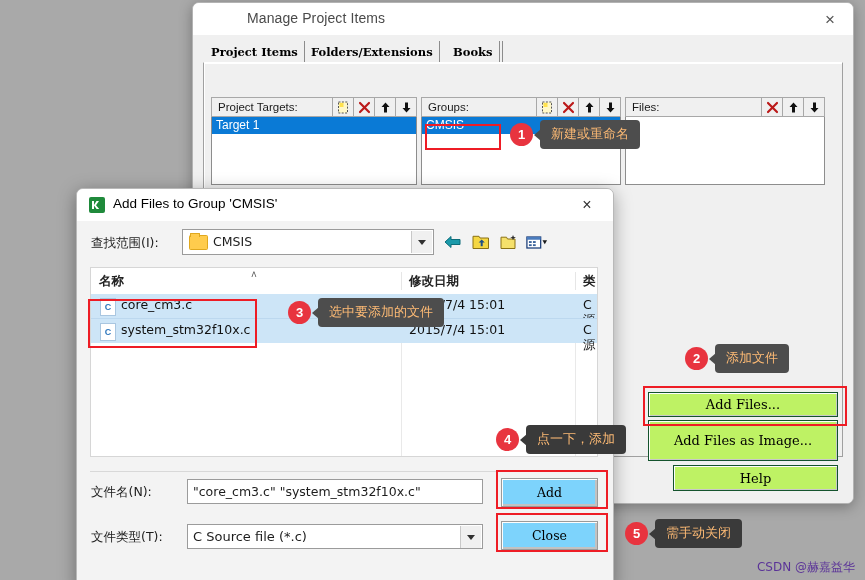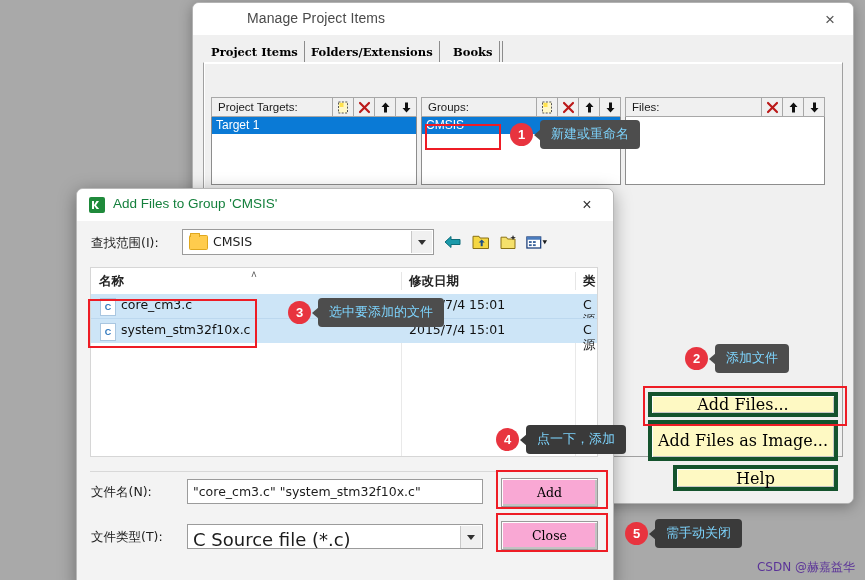--- a/index.html
+++ b/index.html
@@ -83,23 +83,23 @@
     height:17px;line-height:17px;padding-left:4px;font-size:12px;
     color:#000;font-family:"Liberation Sans",sans-serif;
   }
   .lrow.sel{background:#0a7ad6;color:#ffffff;}
   .col-targets{left:18px;width:206px;}
   .col-groups{left:228px;width:200px;}
   .col-files{left:432px;width:200px;}
 
   
   .btn{
-    background:#fef9c3;border:4px solid #14532d;
+    background:#bef264;border:1px solid #14532d;
     font-family:"DejaVu Serif","Liberation Serif",serif;
-    font-size:16px;color:#000;
+    font-size:13px;color:#000;
     display:flex;align-items:center;justify-content:center;
     box-shadow:inset 1px 1px 0 #fdfdfd, inset -1px -1px 0 #c8c8c8;
     box-sizing:border-box;
   }
   .btn-addfiles{position:absolute;left:648px;top:392px;width:190px;height:25px;}
   .btn-addimg{position:absolute;left:648px;top:420px;width:190px;height:41px;}
   .btn-help{position:absolute;left:673px;top:465px;width:165px;height:26px;}
 
   
   .af-window{
@@ -109,21 +109,21 @@
     overflow:hidden;
   }
   .af-titlebar{height:32px;background:#ffffff;position:relative;}
   .af-icon{
     position:absolute;left:12px;top:8px;width:16px;height:16px;
     background:#1f8a3b;border-radius:2px;
     display:flex;align-items:center;justify-content:center;
     color:#fff;font-size:9px;font-weight:bold;font-family:"Liberation Sans",sans-serif;
   }
   .af-title{
-    position:absolute;left:36px;top:7px;font-size:13.5px;color:#15803d;
+    position:absolute;left:36px;top:7px;font-size:13.5px;color:#000000;
     font-family:"Liberation Sans",sans-serif;
   }
   .af-close{
     position:absolute;right:4px;top:0;width:44px;height:32px;
     display:flex;align-items:center;justify-content:center;color:#333;font-size:16px;
   }
   .af-body{position:absolute;left:0;top:32px;right:0;bottom:0;background:#f3f3f3;}
 
   .af-label{
     position:absolute;font-size:12.5px;color:#1c1c1c;
@@ -207,25 +207,25 @@
   .fn-input{
     position:absolute;left:110px;top:258px;width:296px;height:25px;
     background:#fff;border:1px solid #9b9b9b;box-sizing:border-box;
     font-size:12.5px;color:#1c1c1c;padding:4px 0 0 5px;
     font-family:"DejaVu Sans","Liberation Sans",sans-serif;
   }
   .ft-combo{
     position:absolute;left:110px;top:303px;width:296px;height:25px;
     background:#fff;border:1px solid #9b9b9b;box-sizing:border-box;
   }
-  .ft-text{position:absolute;left:5px;top:4px;font-size:18px;color:#1c1c1c;
+  .ft-text{position:absolute;left:5px;top:4px;font-size:13px;color:#1c1c1c;
     font-family:"DejaVu Sans","Liberation Sans",sans-serif;}
 
   .af-btn{
-    position:absolute;background:#f9a8d4;border:1px solid #9a9a9a;
+    position:absolute;background:#7dd3fc;border:1px solid #9a9a9a;
     font-family:"DejaVu Serif","Liberation Serif",serif;font-size:12.5px;color:#000;
     display:flex;align-items:center;justify-content:center;
     box-shadow:inset 1px 1px 0 #fdfdfd, inset -2px -2px 0 #c2c2c2;
     box-sizing:border-box;
   }
   .btn-add{left:424px;top:257px;width:97px;height:29px;}
   .btn-cancel{left:424px;top:300px;width:97px;height:29px;}
 
   
   .hl{position:absolute;border:2px solid #ee1c25;pointer-events:none;}
@@ -236,21 +236,21 @@
   .hl-close{left:496px;top:513px;width:108px;height:35px;}
 
   
   .callout{position:absolute;display:flex;align-items:center;}
   .badge{
     width:23px;height:23px;border-radius:50%;background:#e8343f;color:#fff;
     font-size:13px;font-weight:bold;display:flex;align-items:center;justify-content:center;
     font-family:"Liberation Sans",sans-serif;z-index:2;
   }
   .bub{
-    position:relative;margin-left:7px;background:#4d4d4d;color:#7dd3fc;
+    position:relative;margin-left:7px;background:#4d4d4d;color:#fdba74;
     font-size:13px;padding:5px 11px 6px 11px;border-radius:4px;white-space:nowrap;
     font-family:Liberation Mono, monospace;
   }
   .bub:before{
     content:"";position:absolute;left:-6px;top:50%;margin-top:-6px;
     border-top:6px solid transparent;border-bottom:6px solid transparent;
     border-right:7px solid #4d4d4d;
   }
   .bub.dark{background:#3a3a3a;}
   .bub.dark:before{border-right-color:#3a3a3a;}

